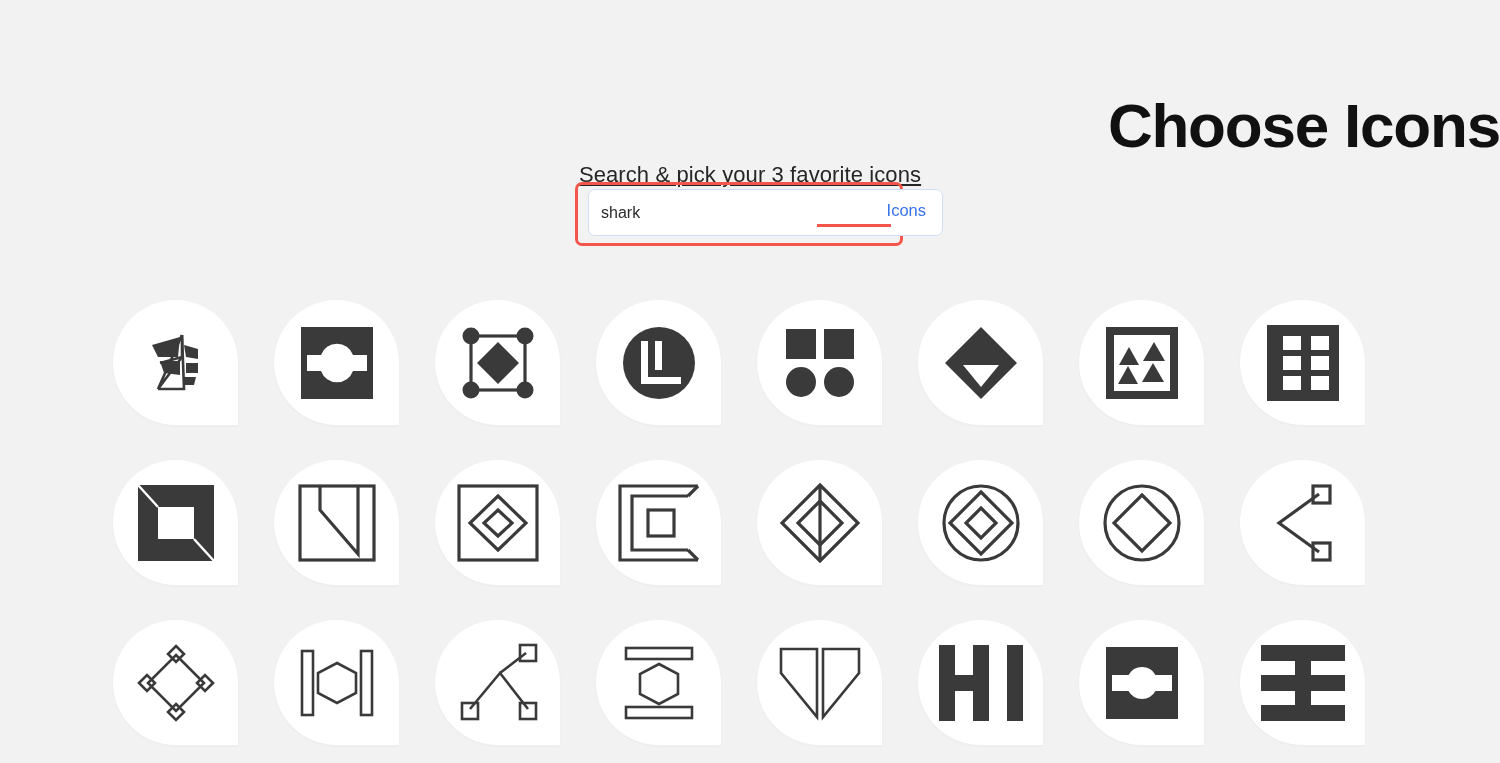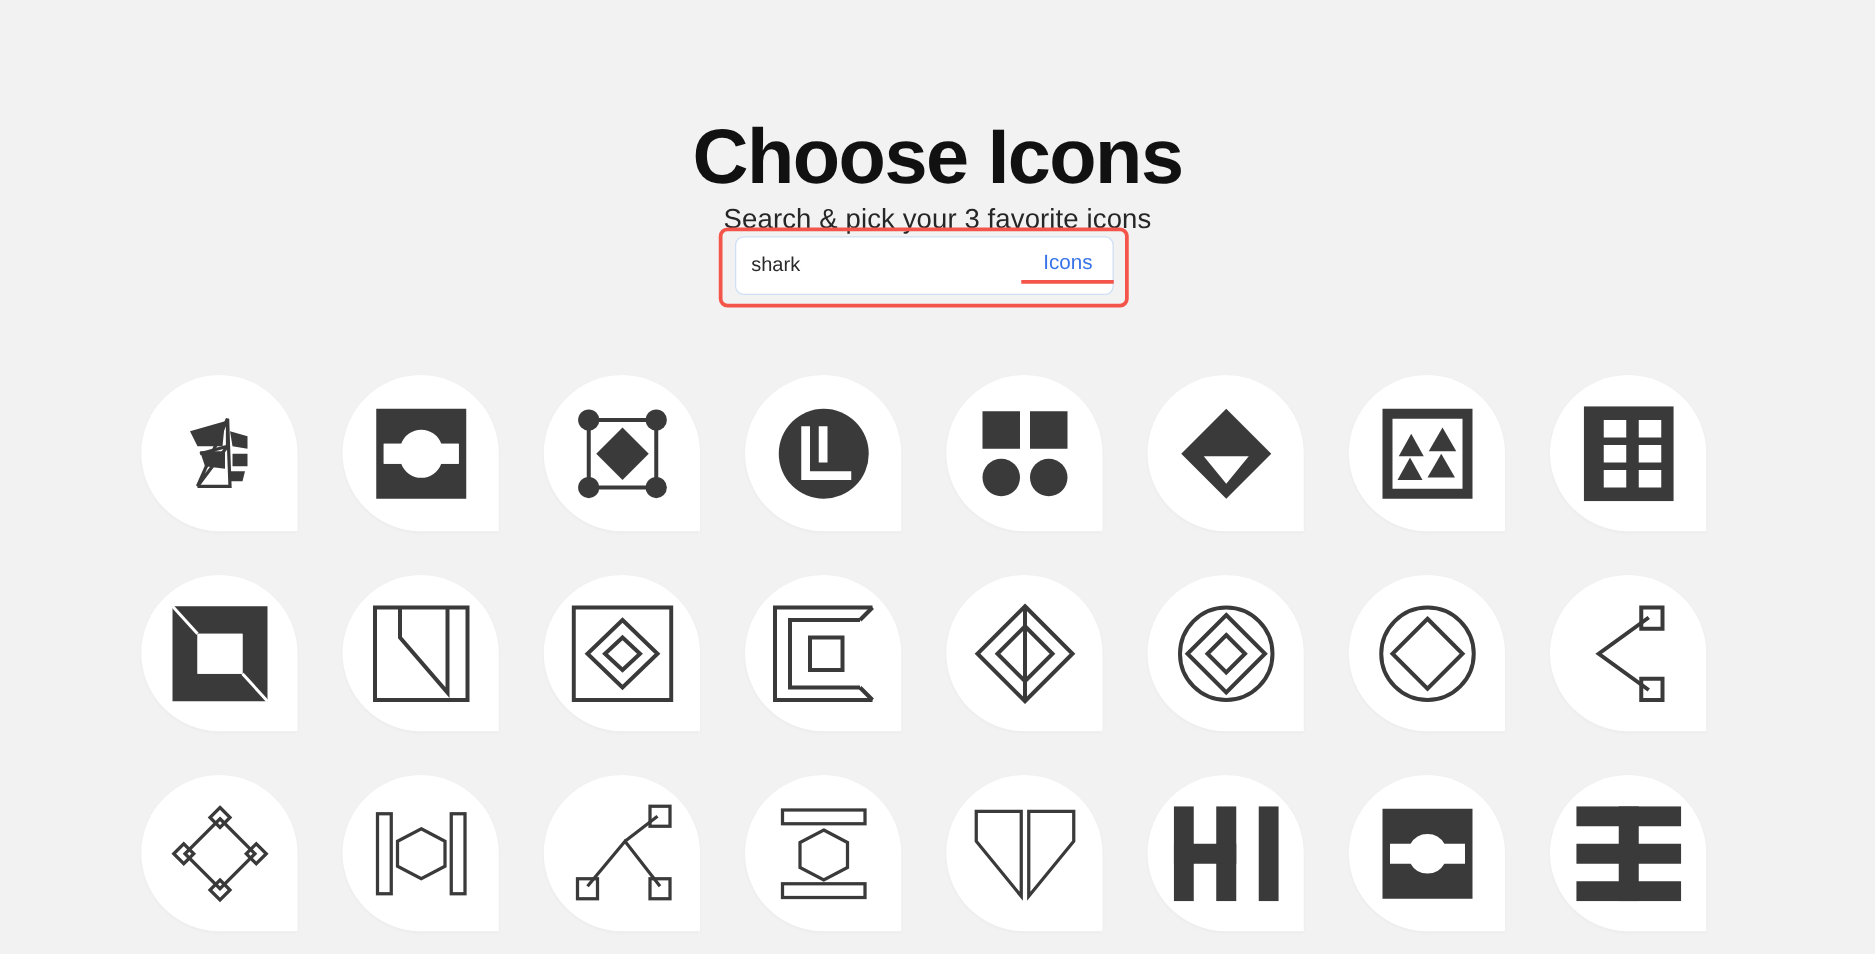--- a/index.html
+++ b/index.html
@@ -13,51 +13,52 @@
   #app {
     position: relative;
     width: 1500px; height: 763px;
     background: #f2f2f2;
   }
 
   
   .page-title {
     position: absolute;
     top: 48px; left: 0; width: 1500px;
-    text-align: center;
+    text-align: right;
     font-size: 62px;
     font-weight: 700;
     letter-spacing: -1.2px;
     color: #111111;
     line-height: 1.15;
   }
   .page-subtitle {
     position: absolute;
     top: 140px; left: 0; width: 1500px;
     text-align: center;
     font-size: 22px;
     font-weight: 400;
     color: #262626;
     letter-spacing: 0.1px;
+    text-decoration: underline;
   }
 
   
   .search-highlight {
     position: absolute;
     left: 575px; top: 182px;
     width: 328px; height: 64px;
     border: 3px solid #f4554a;
     border-radius: 7px;
     background: transparent;
     pointer-events: none;
   }
   .search-box {
     position: absolute;
     left: 588px; top: 189px;
-    width: 303px; height: 47px;
+    width: 355px; height: 47px;
     background: #ffffff;
     border: 1px solid #cfe0f5;
     border-radius: 7px;
     display: flex;
     align-items: center;
     padding: 0 14px 0 12px;
   }
   .search-input {
     flex: 1 1 auto;
     border: none;

